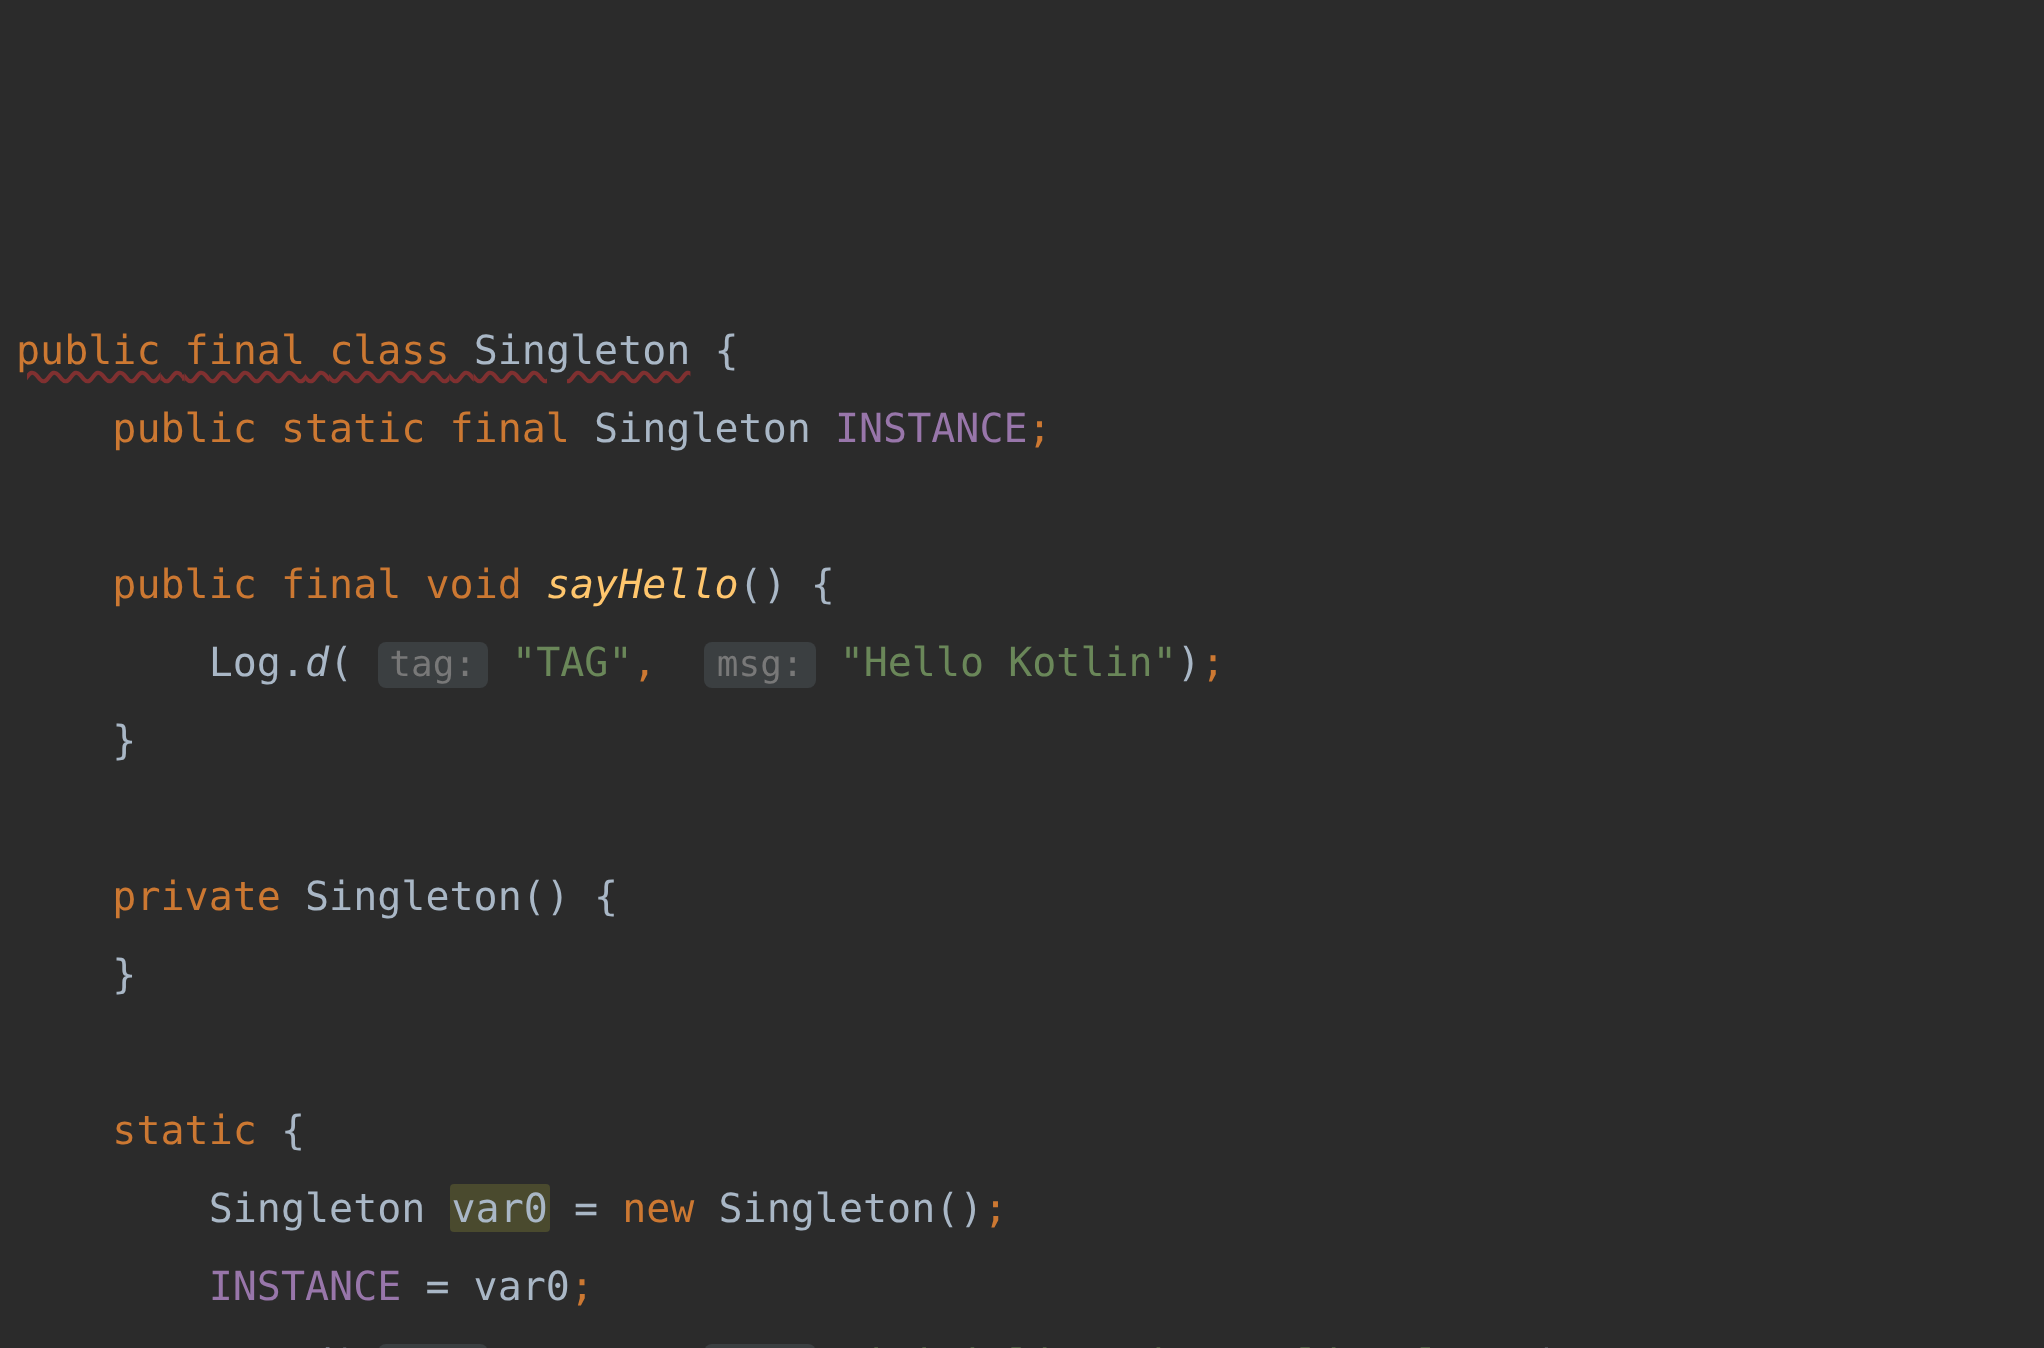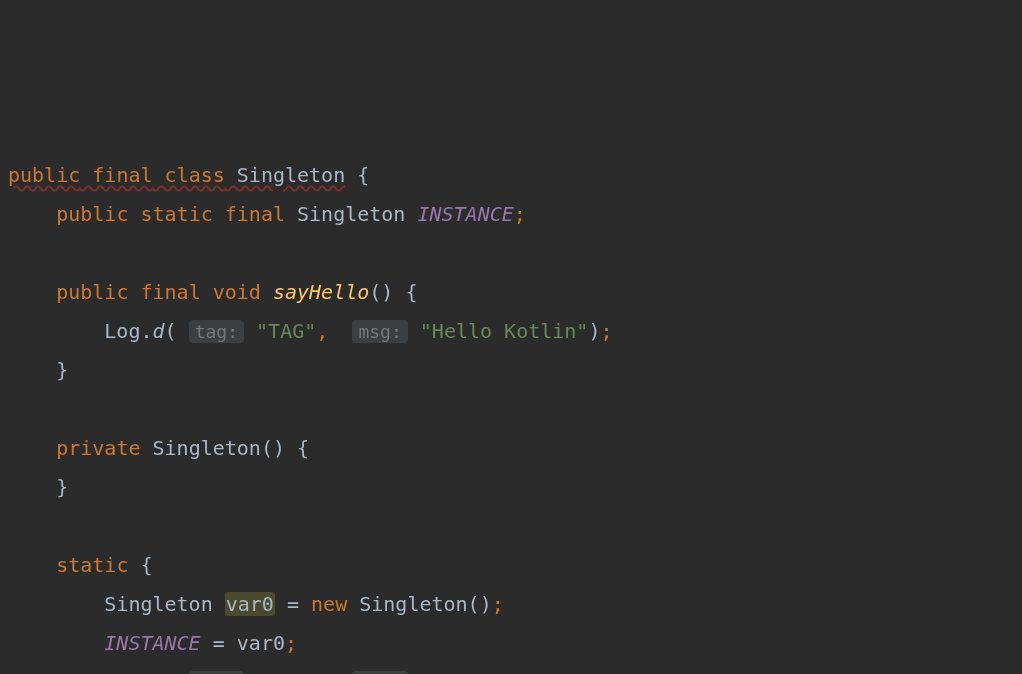--- a/index.html
+++ b/index.html
@@ -29,21 +29,21 @@
     text-underline-offset: 3px;
   }
   .class-name { color: #a9b7c6; }
   .class-name-u {
     color: #a9b7c6;
     text-decoration: underline;
     text-decoration-color: #803030;
     text-decoration-style: wavy;
     text-underline-offset: 3px;
   }
-  .field-purple { color: #9876aa; font-style: italic; }
+  .field-purple { color: #9876aa; }
   .method-yellow { color: #ffc66d; font-style: italic; }
   .method-italic { color: #a9b7c6; font-style: italic; }
   .string-green { color: #6a8759; }
   .punct { color: #a9b7c6; }
   .param-hint {
     background: #3b3f41;
     color: #787878;
     border-radius: 4px;
     padding: 1px 6px;
     font-size: 18px;

